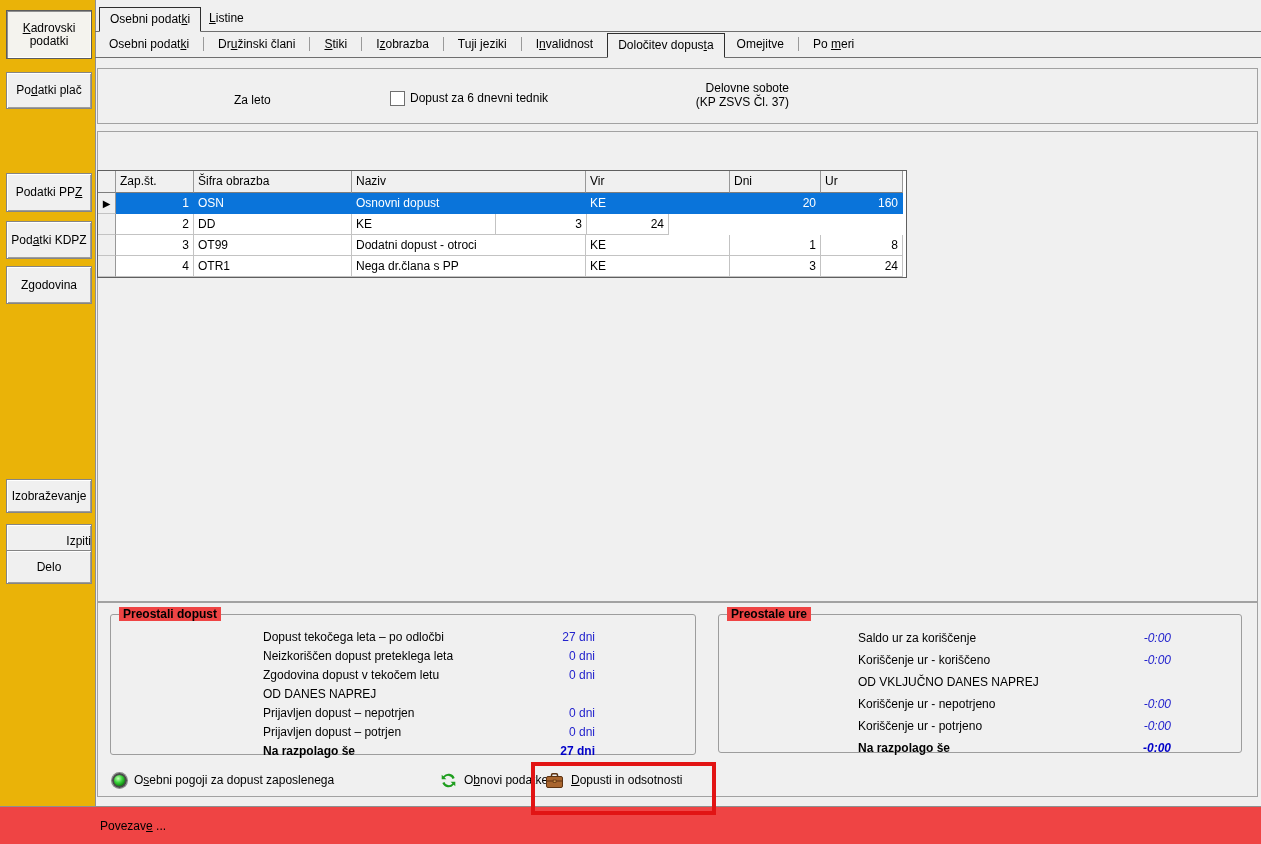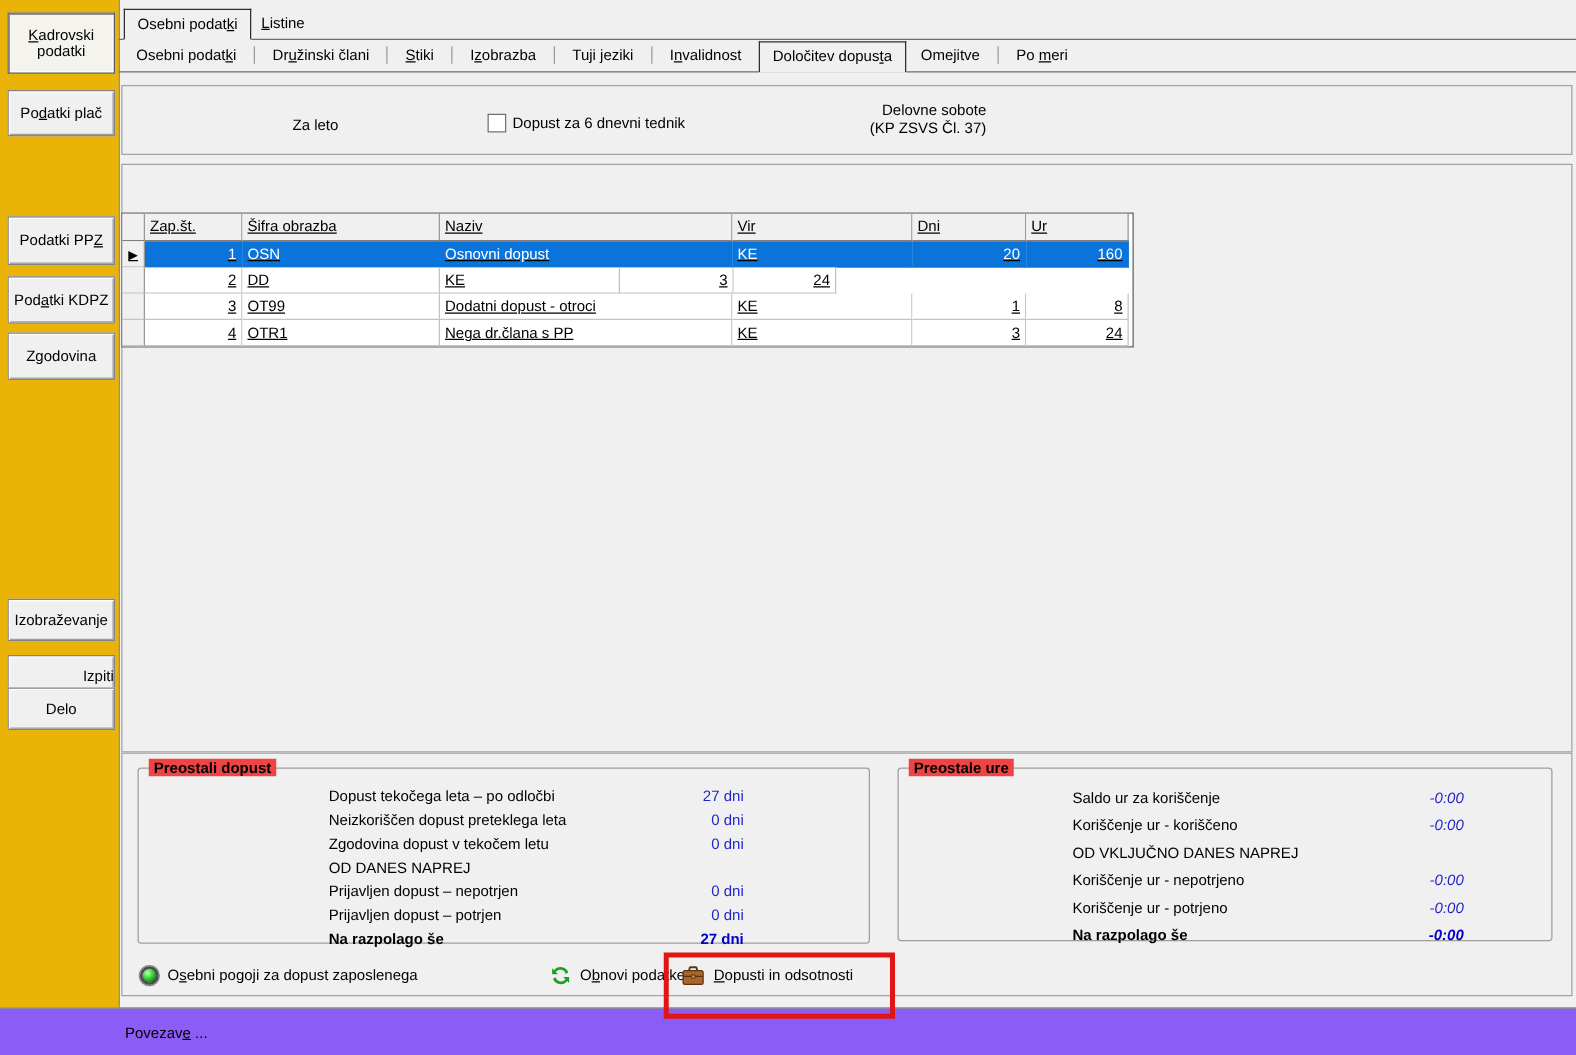--- a/index.html
+++ b/index.html
@@ -45,21 +45,21 @@
   #combo .val { position:absolute; left:4px; top:4px; }
   #combo .drop { position:absolute; right:2px; top:2px; width:18px; height:18px;
                  background:#e6e6e6; border:1px solid #9a9a9a;
                  box-shadow: inset 1px 1px 0 #fff, inset -1px -1px 0 #9e9e9e;
                  display:flex; align-items:center; justify-content:center;
                  font-size:8px; cursor:pointer; }
 
   
   #grid { position:absolute; left:97px; top:170px; width:808px;
           border:1px solid #5f5f5f; background:#fff; box-sizing:content-box; }
-  .grow { display:flex; height:21px;text-decoration:underline; }
+  .grow { display:flex; height:21px; }
   .ghead { height:22px; }
   .gcell { box-sizing:border-box; padding:3px 4px 0; overflow:hidden; white-space:nowrap;
            border-right:1px solid #c3c3c3; border-bottom:1px solid #c3c3c3; background:#fff; }
   .ghead .gcell { background:#f0f0f0; border-right:1px solid #989898;
                   border-bottom:1px solid #7e7e7e; }
   .selcol { width:18px; background:#f0f0f0; border-right:1px solid #989898;
             text-align:center; padding:3px 0 0; }
   .c1{width:78px;} .c2{width:158px;} .c3{width:234px;} .c4{width:144px;}
   .c5{width:91px;} .c6{width:82px;}
   .num { text-align:right; }
@@ -88,21 +88,21 @@
   .linkbtn { position:absolute; display:flex; align-items:center; gap:7px;
              height:24px; cursor:pointer; white-space:nowrap; }
   .orb { width:15px; height:15px; border-radius:50%;
          background: radial-gradient(circle at 38% 32%, #c6ffb8, #3bd43b 40%, #0d7d0d 78%, #053f05);
          border:2px solid #4a4a4a; box-shadow:0 0 0 1px #8a8a8a; box-sizing:border-box; }
   #highlight-box { position:absolute; left:531px; top:762px; width:177px; height:45px;
                    border:4px solid #e21414; z-index:5; pointer-events:none; }
 
   
   #status-strip { position:absolute; left:0; top:806px; width:1261px; height:38px;
-                  border-top:1px solid #8f8f8f; background:#8b5cf6; }
+                  border-top:1px solid #8f8f8f; background:#ef4444; }
   #status-text { position:absolute; left:100px; top:12px; }
 </style>
 </head>
 <body>
 
 <div id="app">
 
   <div id="sidebar">
     <div class="sbtn pressed" style="top:10px; height:47px;">
       <span><span class="hot">K</span><span>adrovski podatki</span></span>

